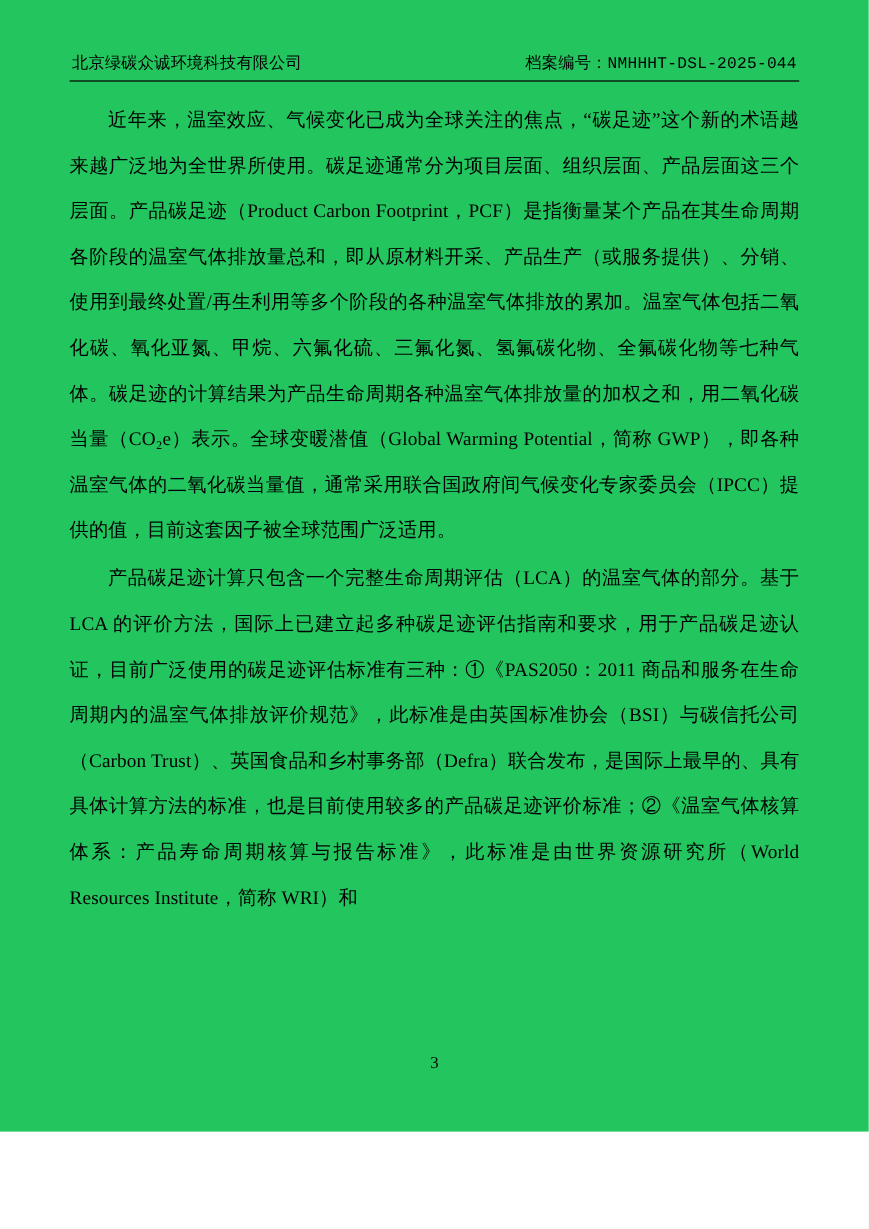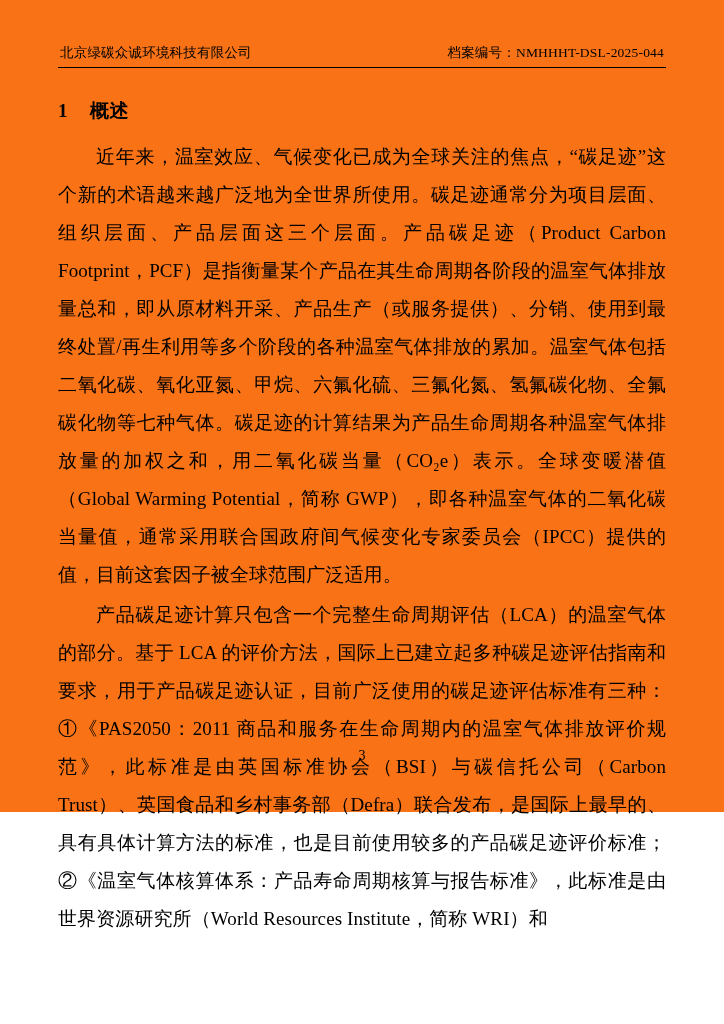--- a/index.html
+++ b/index.html
@@ -10,42 +10,42 @@
   body {
     width: 724px;
     height: 1024px;
     font-family: "Liberation Serif", "DejaVu Serif", serif;
     color: #000000;
     position: relative;
     overflow: hidden;
   }
   .page {
     width: 724px;
-    height: 812px;
+    height: 943px;
     box-sizing: border-box;
     padding: 44px 58px 28px 58px;
     position: relative;
-    background: #f97316;
+    background: #22c55e;
   }
   
   .header {
     display: flex;
     justify-content: space-between;
     align-items: flex-end;
     font-size: 13.5px;
     letter-spacing: 0.2px;
     padding: 0 2px 5px 2px;
     border-bottom: 1.1px solid #000;
     margin-bottom: 2px;
   }
   .header-left {
     font-family: "Liberation Serif", "DejaVu Serif", serif;
   }
   .header-right {
-    font-family: Liberation Serif, serif;
+    font-family: Liberation Mono, monospace;
     white-space: nowrap;
   }
   
   .h1 {
     font-size: 19px;
     font-weight: bold;
     margin: 30px 0 0 0;
     letter-spacing: 0.5px;
   }
   .h1 .num {
@@ -55,21 +55,21 @@
     font-size: 18px;
     font-weight: bold;
     margin: 24px 0 0 0;
     letter-spacing: 0.4px;
   }
   .h2 .num {
     margin-right: 16px;
   }
   
   .para {
-    font-size: 19px;
+    font-size: 16px;
     line-height: 38px;
     text-align: justify;
     text-justify: inter-ideograph;
     text-indent: 2em;
     margin: 14px 0 0 0;
     letter-spacing: 0.1px;
   }
   .para.tight {
     margin-top: 2px;
   }
@@ -86,23 +86,20 @@
 </head>
 <body>
 
 <div class="page">
 
   <div class="header">
     <div class="header-left">北京绿碳众诚环境科技有限公司</div>
     <div class="header-right"><span>档案编号：</span><span>NMHHHT-DSL-2025-044</span></div>
   </div>
 
-  <div class="h1">
-    <span class="num">1</span><span>概述</span>
-  </div>
 
 
   <p class="para">近年来，温室效应、气候变化已成为全球关注的焦点，“碳足迹”这个新的术语越来越广泛地为全世界所使用。碳足迹通常分为项目层面、组织层面、产品层面这三个层面。产品碳足迹（Product Carbon Footprint，PCF）是指衡量某个产品在其生命周期各阶段的温室气体排放量总和，即从原材料开采、产品生产（或服务提供）、分销、使用到最终处置/再生利用等多个阶段的各种温室气体排放的累加。温室气体包括二氧化碳、氧化亚氮、甲烷、六氟化硫、三氟化氮、氢氟碳化物、全氟碳化物等七种气体。碳足迹的计算结果为产品生命周期各种温室气体排放量的加权之和，用二氧化碳当量（CO₂e）表示。全球变暖潜值（Global Warming Potential，简称 GWP），即各种温室气体的二氧化碳当量值，通常采用联合国政府间气候变化专家委员会（IPCC）提供的值，目前这套因子被全球范围广泛适用。</p>
   <p class="para tight">产品碳足迹计算只包含一个完整生命周期评估（LCA）的温室气体的部分。基于 LCA 的评价方法，国际上已建立起多种碳足迹评估指南和要求，用于产品碳足迹认证，目前广泛使用的碳足迹评估标准有三种：①《PAS2050：2011 商品和服务在生命周期内的温室气体排放评价规范》，此标准是由英国标准协会（BSI）与碳信托公司（Carbon Trust）、英国食品和乡村事务部（Defra）联合发布，是国际上最早的、具有具体计算方法的标准，也是目前使用较多的产品碳足迹评价标准；②《温室气体核算体系：产品寿命周期核算与报告标准》，此标准是由世界资源研究所（World Resources Institute，简称 WRI）和</p>
 
   <div class="footer">3</div>
 
 </div>
 
 </body></html>

